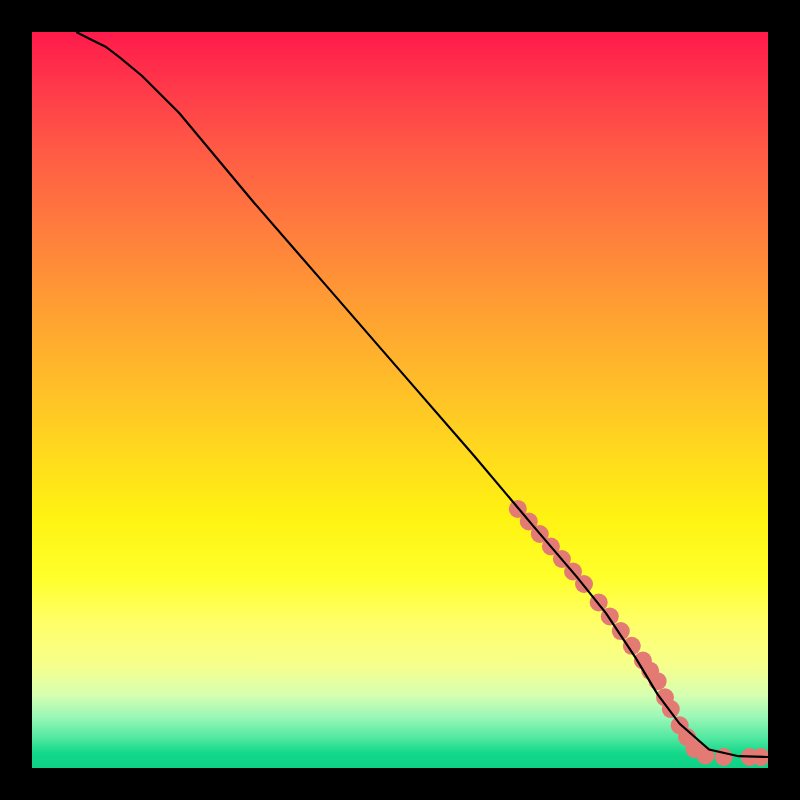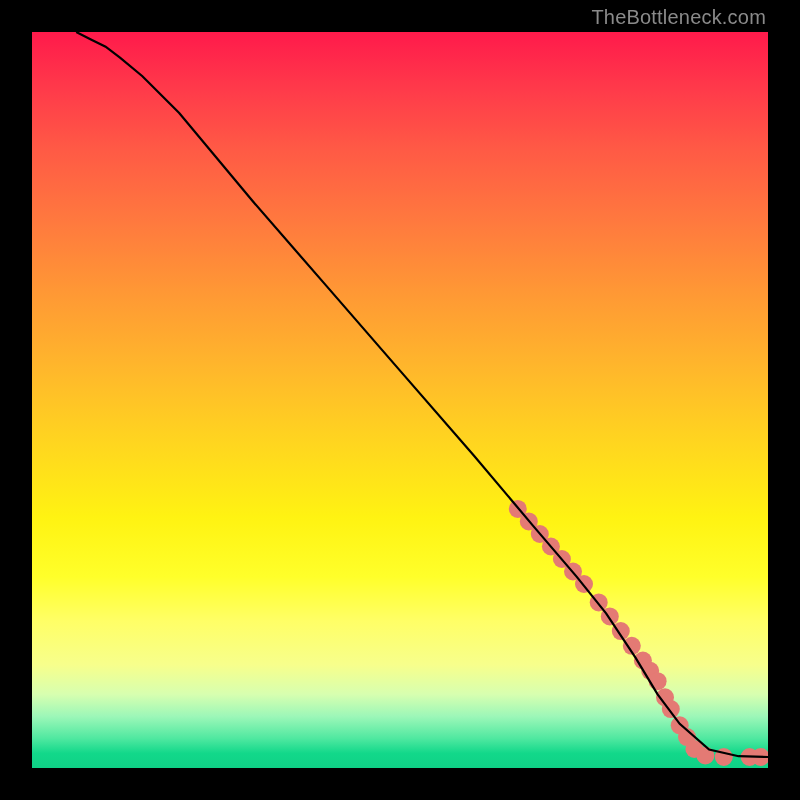--- a/index.html
+++ b/index.html
@@ -61,21 +61,20 @@
     font-size: 20px;
     font-weight: 400;
     letter-spacing: 0.2px;
     user-select: none;
   }
 </style>
 </head>
 <body>
 
 <div class="frame">
-  <div class="watermark">TheBottleneck.com</div>
   <div class="plot">
     <svg class="curve" viewBox="0 0 736 736">
       <g id="dots-group">
           <circle cx="485.8" cy="476.9" r="9" fill="#e47a74"></circle>
           <circle cx="496.8" cy="489.4" r="9" fill="#e47a74"></circle>
           <circle cx="507.8" cy="502.0" r="9" fill="#e47a74"></circle>
           <circle cx="518.9" cy="514.5" r="9" fill="#e47a74"></circle>
           <circle cx="529.9" cy="527.0" r="9" fill="#e47a74"></circle>
           <circle cx="541.0" cy="539.5" r="9" fill="#e47a74"></circle>
           <circle cx="552.0" cy="552.0" r="9" fill="#e47a74"></circle>

